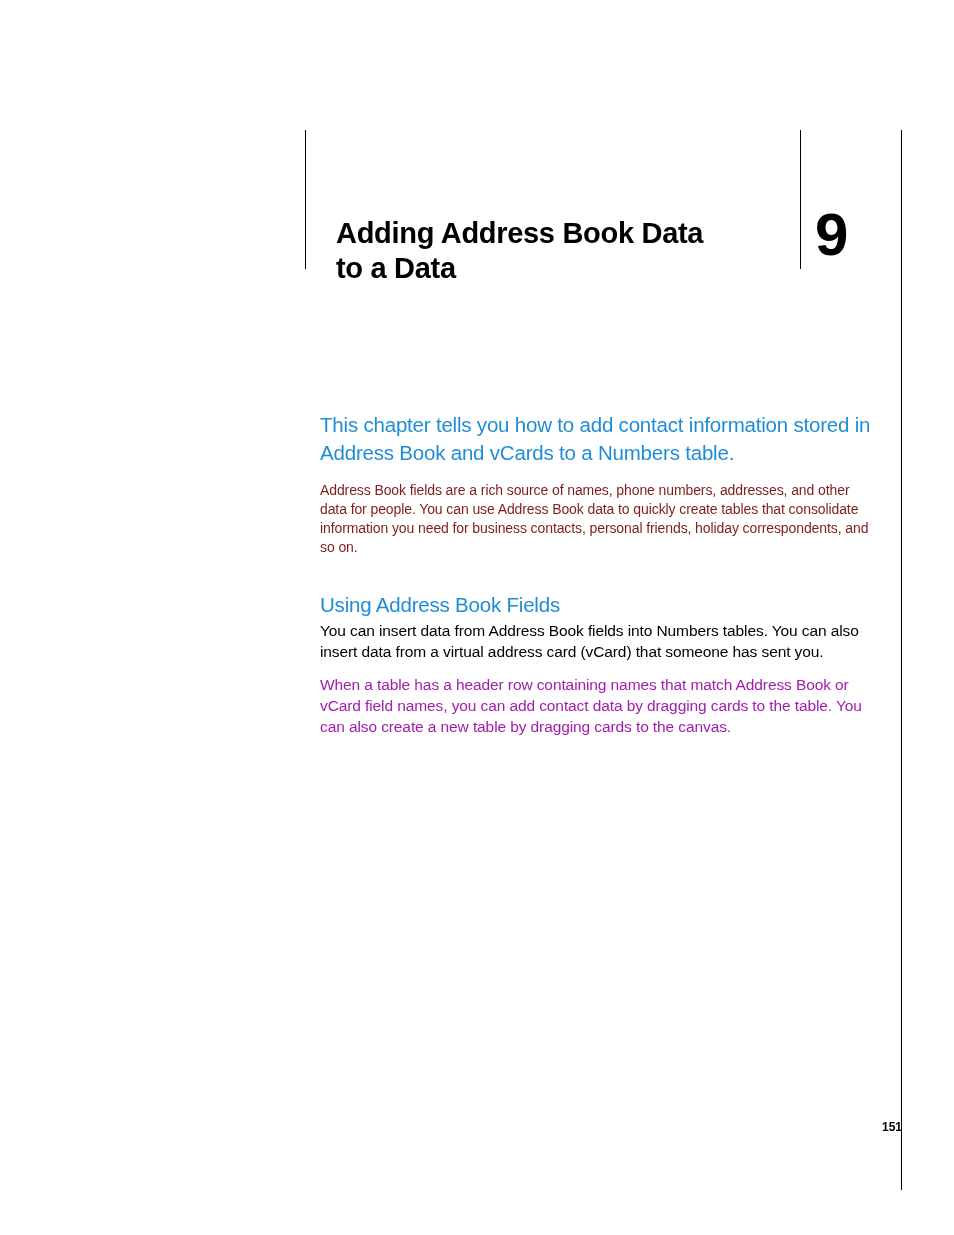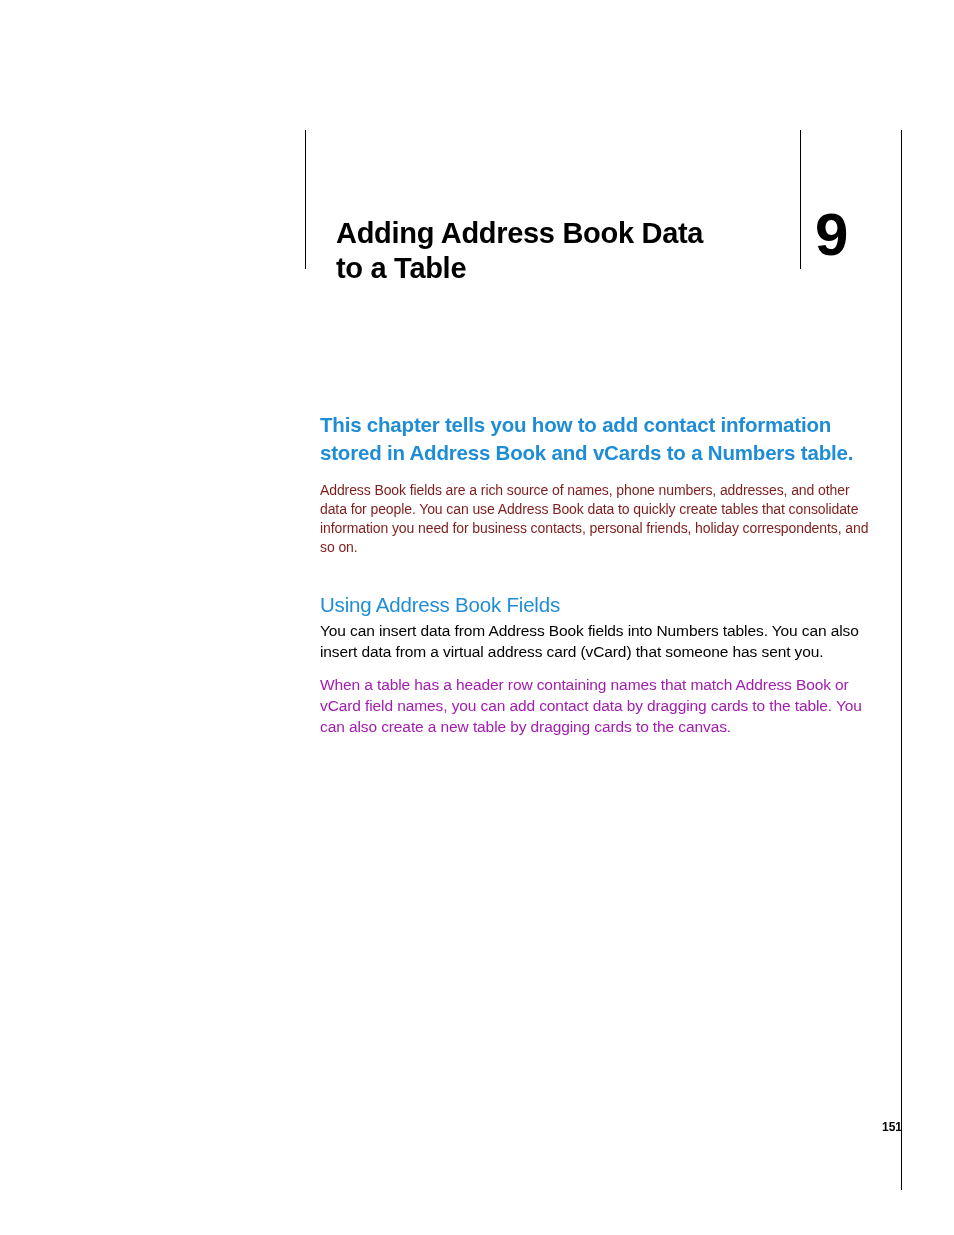--- a/index.html
+++ b/index.html
@@ -59,21 +59,21 @@
       letter-spacing: -2px;
     }
     .intro-text {
       position: absolute;
       left: 272px;
       top: 363px;
       width: 556px;
       font-size: 20.5px;
       line-height: 1.35;
       color: #1f8dd6;
-      font-weight: 700;
+      font-weight: 400;
       letter-spacing: -0.2px;
     }
     .body-para-1 {
       position: absolute;
       left: 272px;
       top: 433px;
       width: 556px;
       font-size: 14px;
       line-height: 1.35;
       color: #7f1d1d;
@@ -119,21 +119,21 @@
   </style>
 </head>
 <body>
 
 <div class="vertical-rule-left"></div>
 <div class="vertical-rule-right-top"></div>
 <div class="vertical-rule-right-full"></div>
 
 <h1 class="chapter-title">
   <span>Adding Address Book Data</span><br>
-  <span>to a Table</span>
+  <span>to a Data</span>
 </h1>
 
 <div class="chapter-number">9</div>
 
 <p class="intro-text">This chapter tells you how to add contact information stored in Address Book and vCards to a Numbers table.</p>
 
 <p class="body-para-1">Address Book fields are a rich source of names, phone numbers, addresses, and other data for people. You can use Address Book data to quickly create tables that consolidate information you need for business contacts, personal friends, holiday correspondents, and so on.</p>
 
 <h2 class="section-heading">Using Address Book Fields</h2>
 

